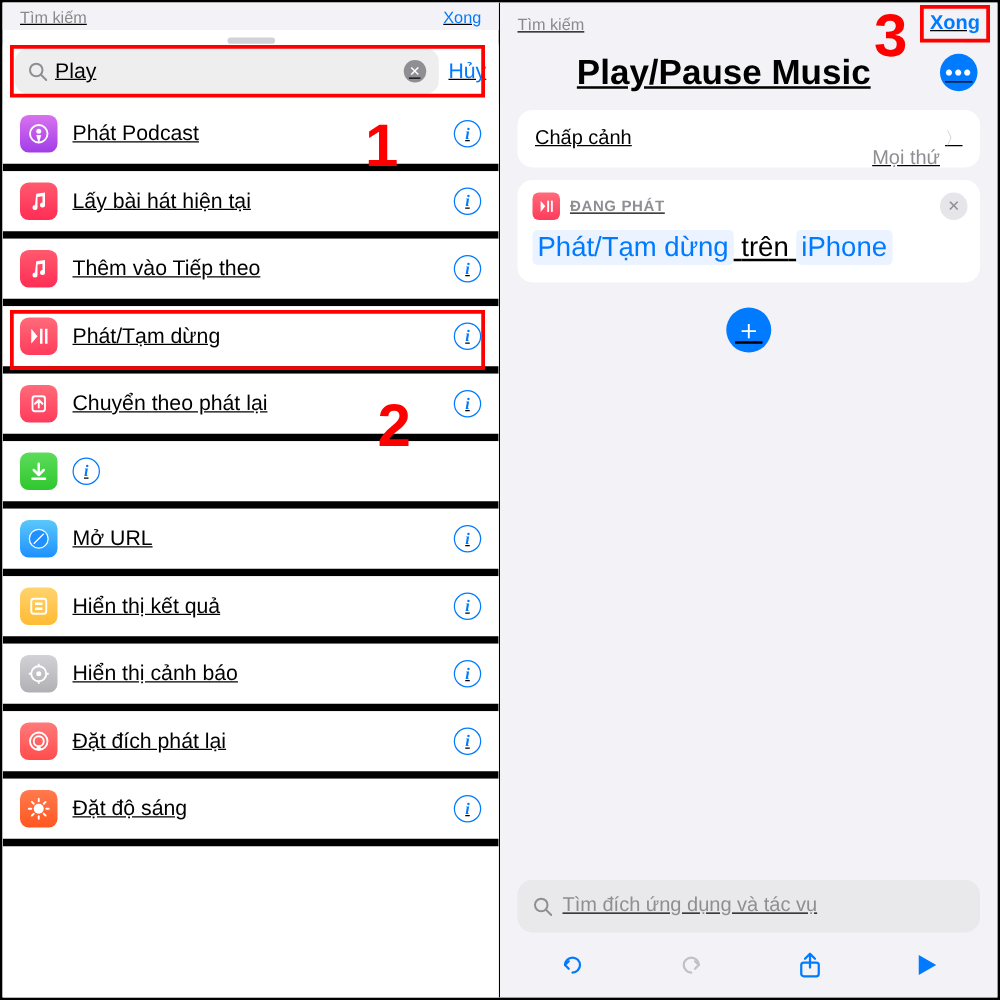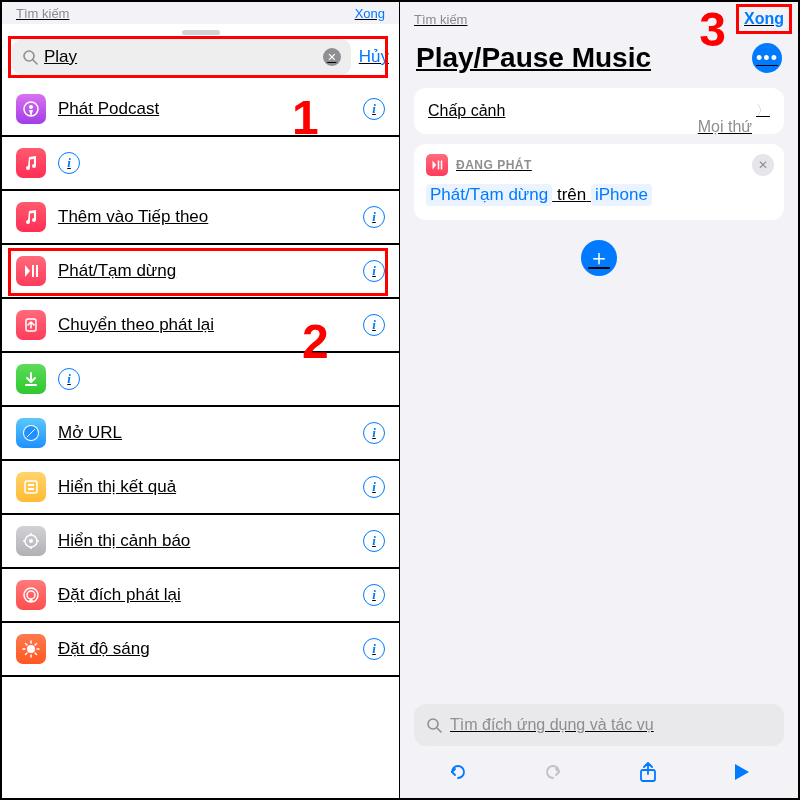--- a/index.html
+++ b/index.html
@@ -14,21 +14,21 @@
 .sheet { background: #fff; border-radius: 14px 14px 0 0; flex: 1; display: flex; flex-direction: column; overflow: hidden; position: relative; }
 .grabber { width: 38px; height: 5px; background: #d1d1d6; border-radius: 3px; margin: 6px auto 4px; }
 .search-row { display: flex; align-items: center; padding: 0 10px 8px 10px; gap: 8px; }
 .search-field { flex: 1; background: #eeeeef; border-radius: 10px; height: 36px; display: flex; align-items: center; padding: 0 10px; gap: 6px; }
 .search-field .mag { color: #8e8e93; font-size: 16px; }
 .search-field .txt { flex: 1; color: #000; font-size: 17px; border: none; background: transparent; outline: none; }
 .search-field .clr { width: 18px; height: 18px; border-radius: 50%; background: #8e8e93; color: #fff; display: flex; align-items: center; justify-content: center; font-size: 11px; }
 .cancel-btn { color: #007aff; font-size: 17px; }
 
 .list { flex: 1; overflow: hidden; }
-.row { display: flex; align-items: center; height: 54px; padding: 0 14px; border-bottom: 2px solid #000000; gap: 12px; background: #fff; }
+.row { display: flex; align-items: center; height: 54px; padding: 0 14px; border-bottom: 6px solid #000000; gap: 12px; background: #fff; }
 .row .icon-box { width: 30px; height: 30px; border-radius: 7px; display: flex; align-items: center; justify-content: center; flex-shrink: 0; }
 .row .label { flex: 1; font-size: 17px; color: #000; }
 .row .info { width: 22px; height: 22px; border: 1.5px solid #007aff; border-radius: 50%; color: #007aff; display: flex; align-items: center; justify-content: center; font-size: 13px; font-style: italic; font-family: Georgia, serif; font-weight: 600; }
 
 .ic-podcast { background: linear-gradient(180deg, #d872ef, #a23de8); }
 .ic-music { background: linear-gradient(180deg, #ff5a6e, #ff2d55); }
 .ic-playpause { background: linear-gradient(180deg, #ff6b7a, #ff3b5c); }
 .ic-handoff { background: linear-gradient(180deg, #ff6b7a, #ff3b5c); }
 .ic-url { background: linear-gradient(180deg, #5ddc5a, #2fc72f); }
 .ic-safari { background: linear-gradient(180deg, #5ac8fa, #1e90ff); }
@@ -39,35 +39,35 @@
 
 
 .annot { position: absolute; pointer-events: none; }
 .red-box { border: 3px solid #ff0000; }
 .red-num { color: #ff0000; font-size: 48px; font-weight: 700; }
 
 
 .r-top { display: flex; align-items: center; justify-content: space-between; padding: 4px 14px 0; height: 30px; color: #8a8a8e; font-size: 13px; }
 .r-done { color: #007aff; font-weight: 600; font-size: 16px; }
 .r-title-row { display: flex; align-items: center; padding: 10px 16px 14px; gap: 10px; }
-.r-title { font-size: 28px; font-weight: 700; flex: 1; color: #000; }
+.r-title { font-size: 28px; font-weight: 700; flex: 1; color: #000; text-align: center; }
 .r-more { width: 30px; height: 30px; border-radius: 50%; background: #007aff; color: #fff; display: flex; align-items: center; justify-content: center; font-size: 18px; letter-spacing: 1px; }
 
 .card { background: #fff; border-radius: 12px; margin: 0 14px; padding: 0; }
 .accept-row { display: flex; align-items: center; height: 46px; padding: 0 14px; font-size: 16px; }
 .accept-row .al { flex: 1; color: #000; }
 .accept-row .ar { color: #8e8e93; margin-top: 32px; }
 .accept-row .chev { color: #c7c7cc; margin-left: 4px; font-size: 14px; }
 
 .card2 { background: #fff; border-radius: 12px; margin: 10px 14px 0; padding: 10px 12px 14px; position: relative; }
 .card2 .hdr { display: flex; align-items: center; gap: 8px; margin-bottom: 8px; }
 .card2 .sm-icon { width: 22px; height: 22px; border-radius: 5px; background: linear-gradient(180deg, #ff6b7a, #ff3b5c); display: flex; align-items: center; justify-content: center; color: #fff; font-size: 10px; }
 .card2 .hdr-text { font-size: 12px; color: #8e8e93; font-weight: 600; letter-spacing: 0.5px; }
 .card2 .close-x { position: absolute; right: 10px; top: 10px; width: 22px; height: 22px; border-radius: 50%; background: #e5e5ea; color: #8e8e93; display: flex; align-items: center; justify-content: center; font-size: 12px; }
-.card2 .body { font-size: 17px; }
+.card2 .body { font-size: 22px; }
 .pill-a { color: #007aff; background: #eaf3ff; padding: 1px 4px; border-radius: 4px; display: inline-block; }
 .body .mid { color: #000; }
 
 .add-circle { width: 36px; height: 36px; border-radius: 50%; background: #007aff; color: #fff; display: flex; align-items: center; justify-content: center; font-size: 22px; margin: 20px auto 0; }
 
 .r-bottom-spacer { flex: 1; }
 .r-search-bottom { margin: 0 14px 6px; background: #e9e9eb; border-radius: 12px; height: 42px; display: flex; align-items: center; padding: 0 12px; gap: 8px; font-size: 16px; color: #8e8e93; }
 .r-toolbar { display: flex; align-items: center; justify-content: space-around; height: 46px; padding: 0 10px 6px; }
 .r-toolbar .tb { color: #007aff; font-size: 20px; }
 .r-toolbar .tb.disabled { color: #c0c0c6; }
@@ -110,20 +110,21 @@
           </div>
         <span class="label">Phát Podcast</span>
         <span class="info">i</span>
       </div>
       <div class="row">
         <div class="icon-box ic-music">
             <svg width="16" height="16" viewBox="0 0 16 16">
               <path d="M6 2 L13 1 L13 11 A2 2 0 1 1 11 9 L11 4 L7 4.6 L7 13 A2 2 0 1 1 5 11 Z" fill="#fff"></path>
             </svg>
           </div>
+        <span class="label">Lấy bài hát hiện tại</span>
         <span class="info">i</span>
       </div>
       <div class="row">
         <div class="icon-box ic-music">
             <svg width="16" height="16" viewBox="0 0 16 16">
               <path d="M6 2 L13 1 L13 11 A2 2 0 1 1 11 9 L11 4 L7 4.6 L7 13 A2 2 0 1 1 5 11 Z" fill="#fff"></path>
             </svg>
           </div>
         <span class="label">Thêm vào Tiếp theo</span>
         <span class="info">i</span>

